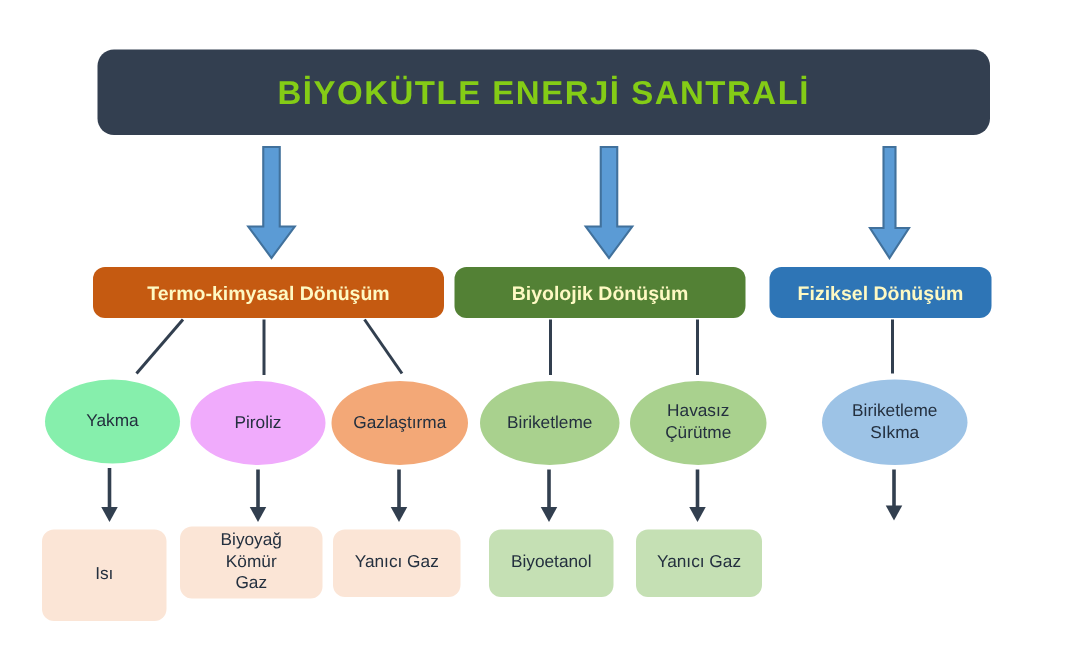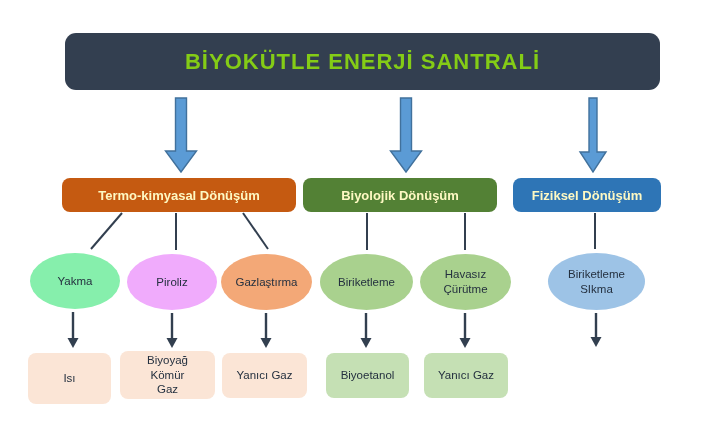--- a/index.html
+++ b/index.html
@@ -45,21 +45,21 @@
   #el-birik{left:548px;top:253px;width:97px;height:57px;background:#9DC3E6;}
 
   
   .out{
     position:absolute;border-radius:8px;
     display:flex;align-items:center;justify-content:center;text-align:center;
   }
   .out .out-label{
     font-size:11.5px;color:#24303F;line-height:1.25;white-space:pre-line;
   }
-  #out-isi{left:28px;top:353px;width:83px;height:51px;background:#FBE5D6;text-align:center;}
+  #out-isi{left:28px;top:353px;width:83px;height:61px;background:#FBE5D6;text-align:center;}
   #out-biyoyag{left:120px;top:351px;width:95px;height:48px;background:#FBE5D6;text-align:center;}
   #out-yanicigaz1{left:222px;top:353px;width:85px;height:45px;background:#FBE5D6;}
   #out-biyoetanol{left:326px;top:353px;width:83px;height:45px;background:#C5E0B4;}
   #out-yanicigaz2{left:424px;top:353px;width:84px;height:45px;background:#C5E0B4;}
   #out-yaniciyag{left:549px;top:352px;width:99px;height:43px;background:#BDD7EE;}
 </style>
 </head>
 <body>
 
 <div id="stage">

